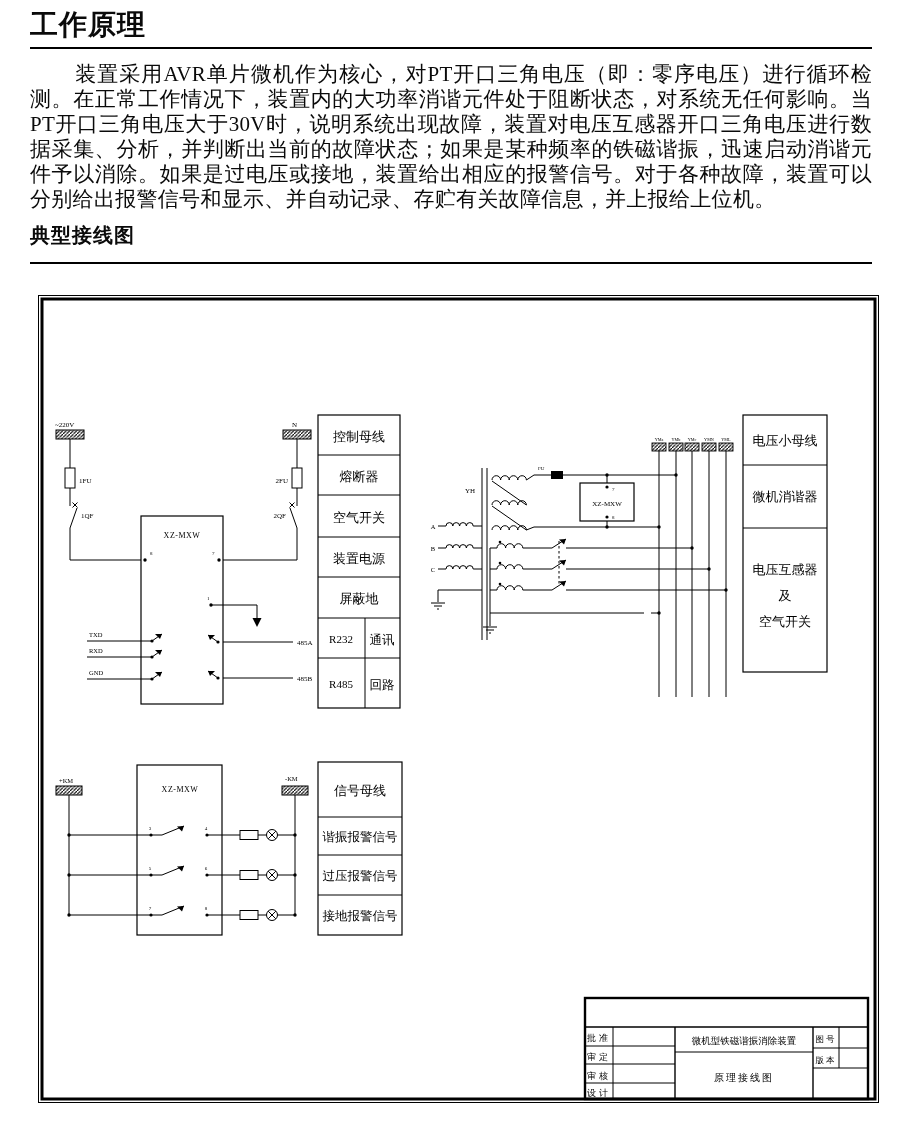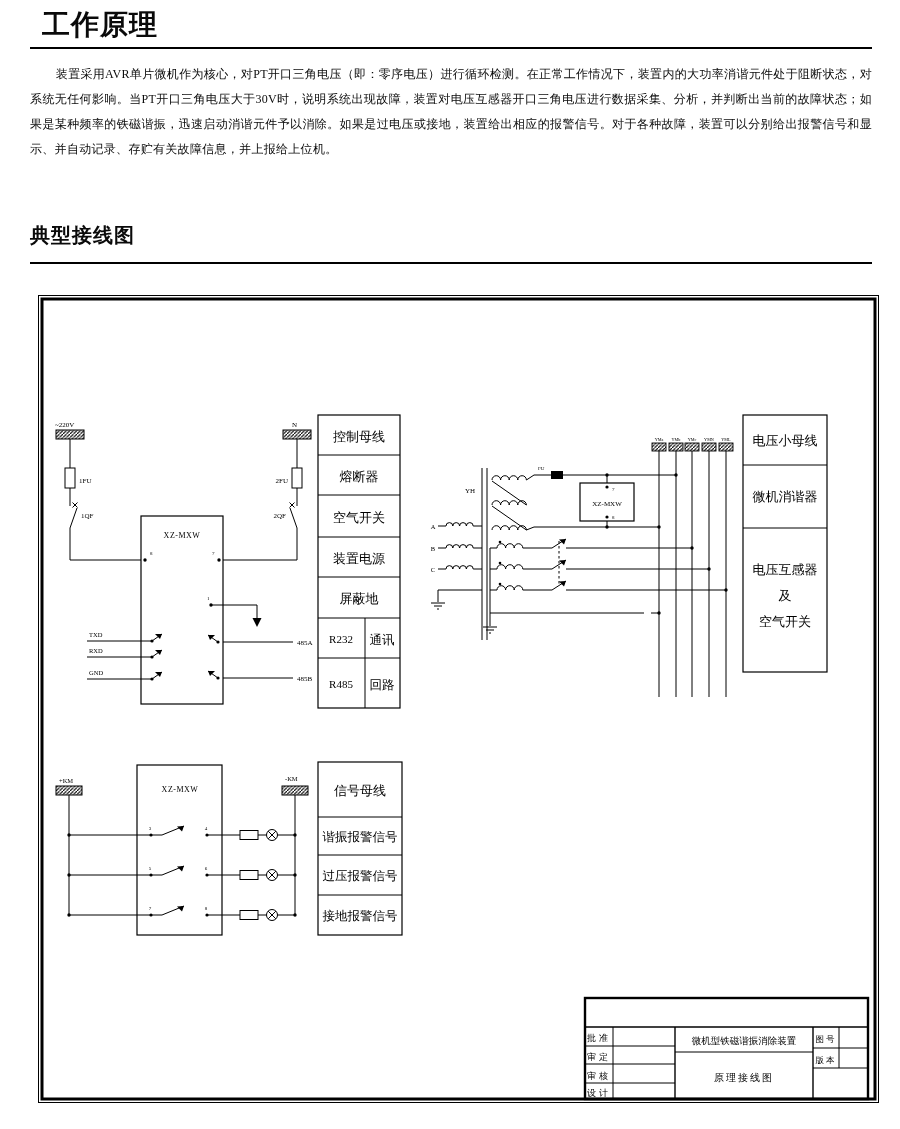--- a/index.html
+++ b/index.html
@@ -6,32 +6,32 @@
   body{
     position:relative;
     width:900px;height:1129px;
     background:#ffffff;
     font-family:"Liberation Serif","DejaVu Serif",serif;
     color:#0a0a0a;
     overflow:hidden;
   }
   .h1{
     position:absolute;left:30px;top:6px;width:842px;
-    font-size:28px;font-weight:600;letter-spacing:1px;margin-left:12px;
+    font-size:28px;font-weight:600;letter-spacing:1px;
   }
   .rule{position:absolute;left:30px;width:842px;height:2px;background:#000;}
   .rule1{top:47px;}
   .rule2{top:262px;}
   .h2{
     position:absolute;left:30px;top:222px;width:842px;
     font-size:20px;font-weight:600;letter-spacing:1px;
   }
   .para{
     position:absolute;left:30px;top:62px;width:842px;
-    font-size:12px;line-height:25px;letter-spacing:0.3px;
+    font-size:21px;line-height:25px;letter-spacing:0.3px;
     text-align:justify;text-indent:2.15em;
   }
   svg{position:absolute;left:0;top:0;}
   svg text{font-family:"Liberation Serif","DejaVu Serif",serif;fill:#000;}
   .cjk13{font-size:13px;}
   .cjk12{font-size:12.5px;}
   .lat11{font-size:11px;}
   .lbl7{font-size:7px;}
   .lbl6{font-size:6.5px;}
   .lbl5{font-size:5px;}

